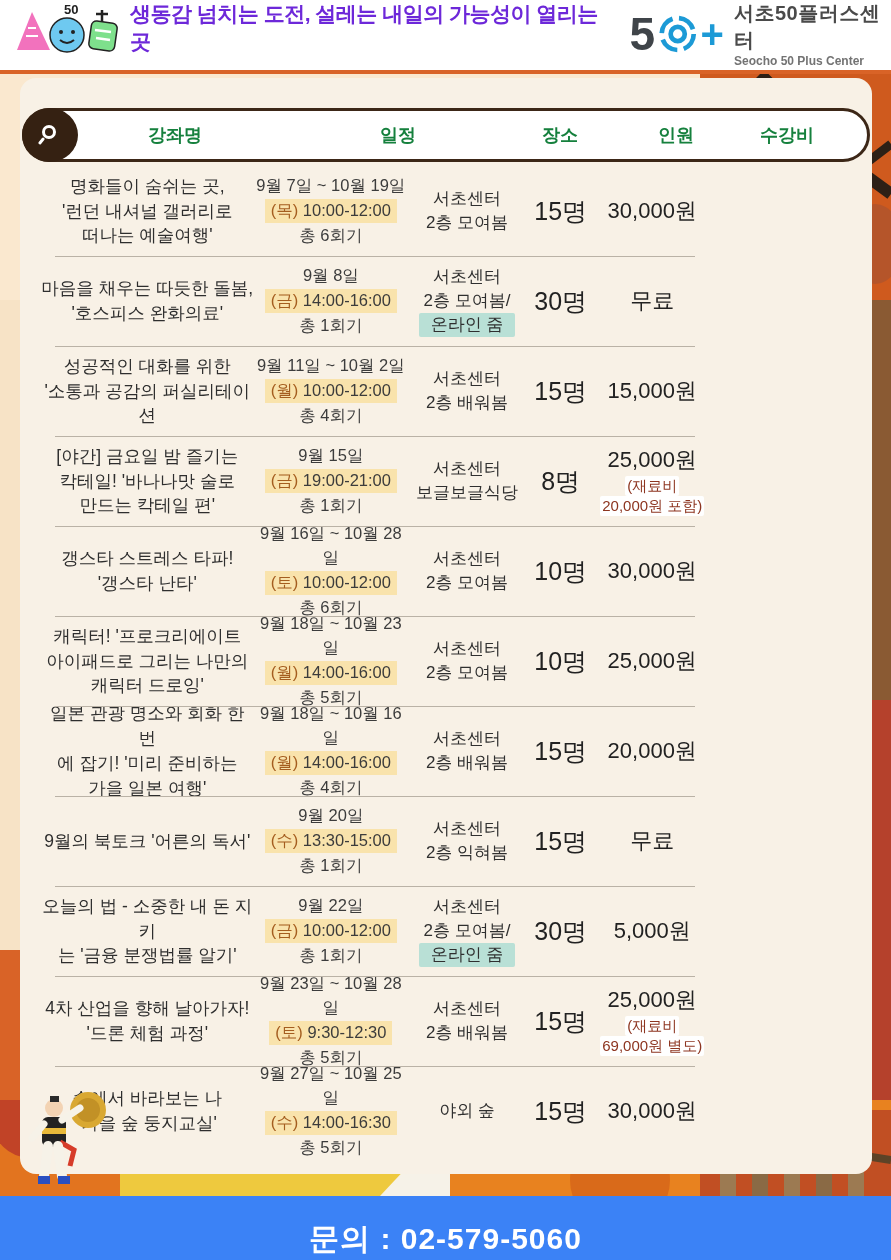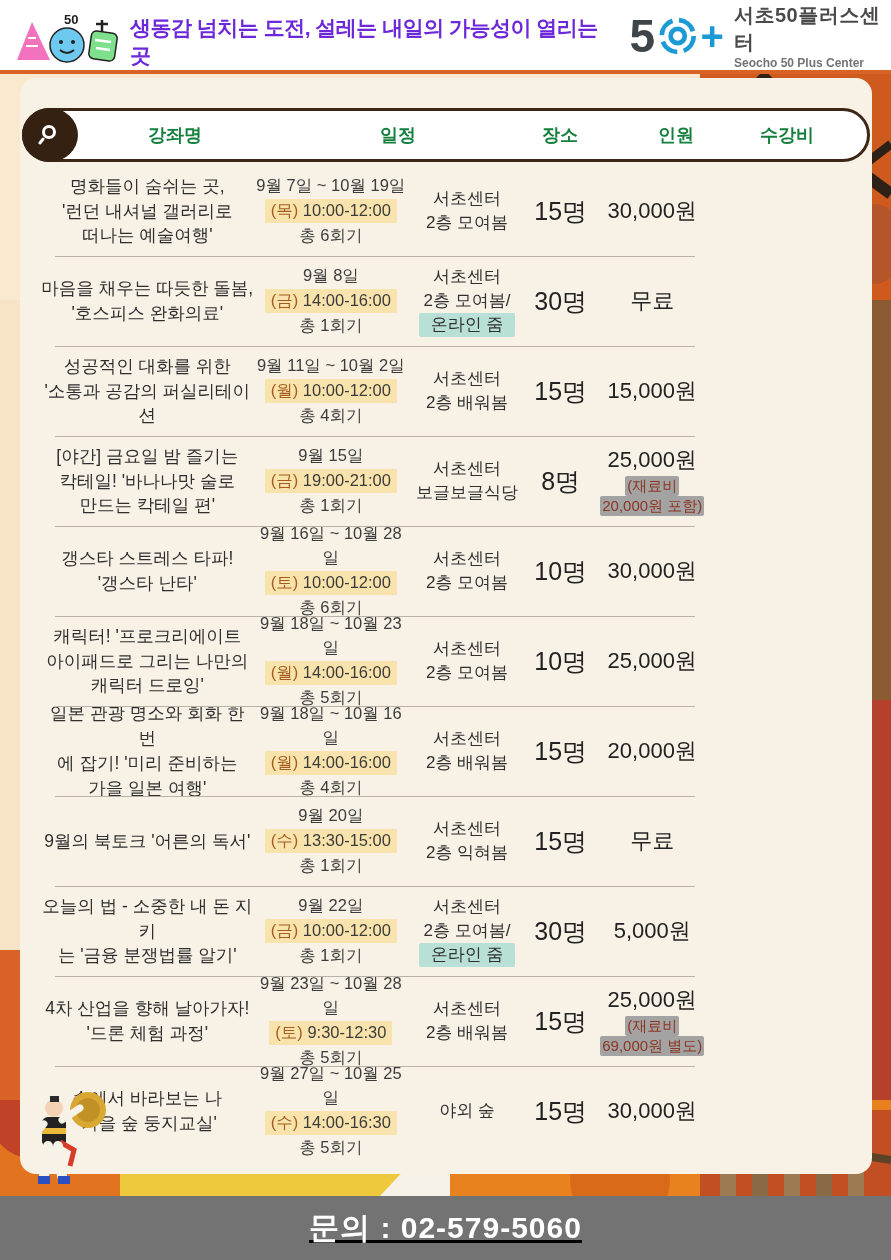--- a/index.html
+++ b/index.html
@@ -5,41 +5,41 @@
   * { margin:0; padding:0; box-sizing:border-box; }
   html,body { background:#888; }
   .page {
     position:relative; width:891px; height:1260px; overflow:hidden;
     background:#d96327; font-family:"Liberation Sans", sans-serif;
     margin:0 auto;
   }
   
   .top-header {
     position:absolute; top:0; left:0; width:891px; height:70px;
-    background:#ffffff; display:flex; align-items:flex-end; z-index:30;
+    background:#ffffff; display:flex; align-items:flex-start; z-index:30;
   }
   .mascots { margin-left:12px; width:110px; height:60px; flex:0 0 auto; }
   .tagline { font-size:21px; font-weight:600; color:#6d28d9; margin-left:8px; letter-spacing:-0.5px; }
   .logo-50plus { display:flex; align-items:center; margin-left:28px; }
   .logo-five { font-size:46px; font-weight:bold; color:#3f4449; line-height:1; }
   .logo-zero { width:44px; height:44px; margin:0 2px; }
   .logo-plus { font-size:40px; font-weight:bold; color:#1c9ad6; line-height:1; margin-right:10px; }
   .logo-text-ko { font-size:20px; font-weight:bold; color:#4a4a4a; letter-spacing:0.5px; }
   .logo-text-en { font-size:12px; color:#737373; font-weight:bold; }
   
   .deco { position:absolute; z-index:1; }
   .peach-top { top:74px; left:0; width:706px; height:280px; background:#fae8cf; }
   .peach-left { top:300px; left:0; width:22px; height:650px; background:#f7e3c6; }
   .orange-topright { top:74px; left:700px; width:191px; height:262px; background:#cf5a1e; }
   .trunk-right { top:300px; left:862px; width:29px; height:430px; background:#8a5a33; }
   .red-right { top:700px; left:862px; width:29px; height:470px; background:#b5412c; }
   .bottom-strip { top:1125px; left:0; width:891px; height:71px; background:#e8821f; }
   .footer-bar {
     position:absolute; top:1196px; left:0; width:891px; height:64px;
-    background:#737373; z-index:40; display:flex; align-items:center; justify-content:center;text-decoration:underline;
+    background:#3b82f6; z-index:40; display:flex; align-items:flex-end; justify-content:center;
   }
   .footer-text { color:#ffffff; font-size:30px; font-weight:bold; letter-spacing:1px; }
   
   .panel {
     position:absolute; left:20px; top:78px; width:852px; height:1096px;
     background:#f8f1e6; border-radius:16px; z-index:10;
   }
   
   .table-header {
     position:absolute; left:22px; top:108px; width:848px; height:54px;
@@ -64,21 +64,21 @@
   .cell { display:flex; flex-direction:column; align-items:center; justify-content:center; text-align:center; }
   .cell-title    { width:260px; font-size:17.5px; color:#2e2e2e; line-height:1.42; font-weight:500; }
   .cell-sched    { width:185px; font-size:16.5px; color:#3c3c3c; line-height:1.45; }
   .cell-loc      { width:145px; font-size:17px; color:#2f2f2f; line-height:1.4; }
   .cell-cap      { width:82px;  font-size:25px; color:#222222; }
   .cell-fee      { width:140px; font-size:22px; color:#222222; line-height:1.25; }
   .sched-hl { display:inline-block; background:#f9e3ac; border-radius:0; padding:0 6px; margin:1px 0; white-space:nowrap; }
   .sched-day { color:#a45d1f; }
   .loc-hl { display:inline-block; background:#b9e0d6; border-radius:2px; padding:0 12px; }
   .fee-note { font-size:15px; color:#8d3520; line-height:1.35; margin-top:2px; }
-  .fee-note span { display:inline-block; background:#a3a3a3; border-radius:2px; padding:0 2px; }
+  .fee-note span { display:inline-block; background:#ffffff; border-radius:2px; padding:0 2px; }
 </style>
 </head>
 <body>
 
 <div class="page">
 
   <div class="top-header">
     <svg class="mascots" viewBox="0 0 110 60">
       <path d="M20 12 L38 50 L5 50 Z" fill="#f272bd"></path>
       <path d="M16 28 L24 28 M14 36 L26 36" stroke="#fff" stroke-width="2"></path>

